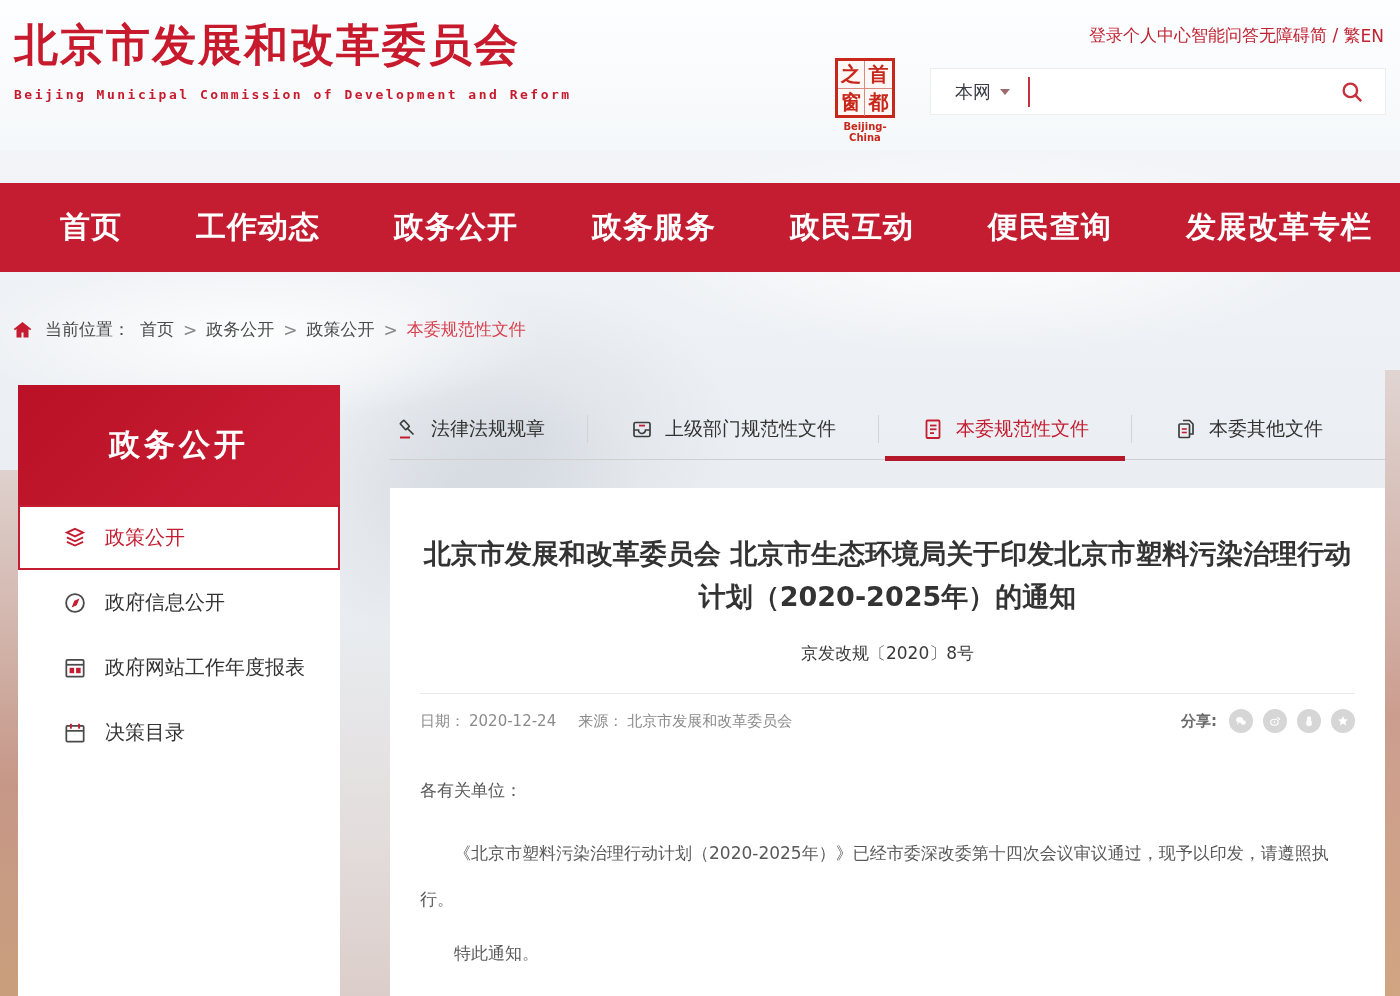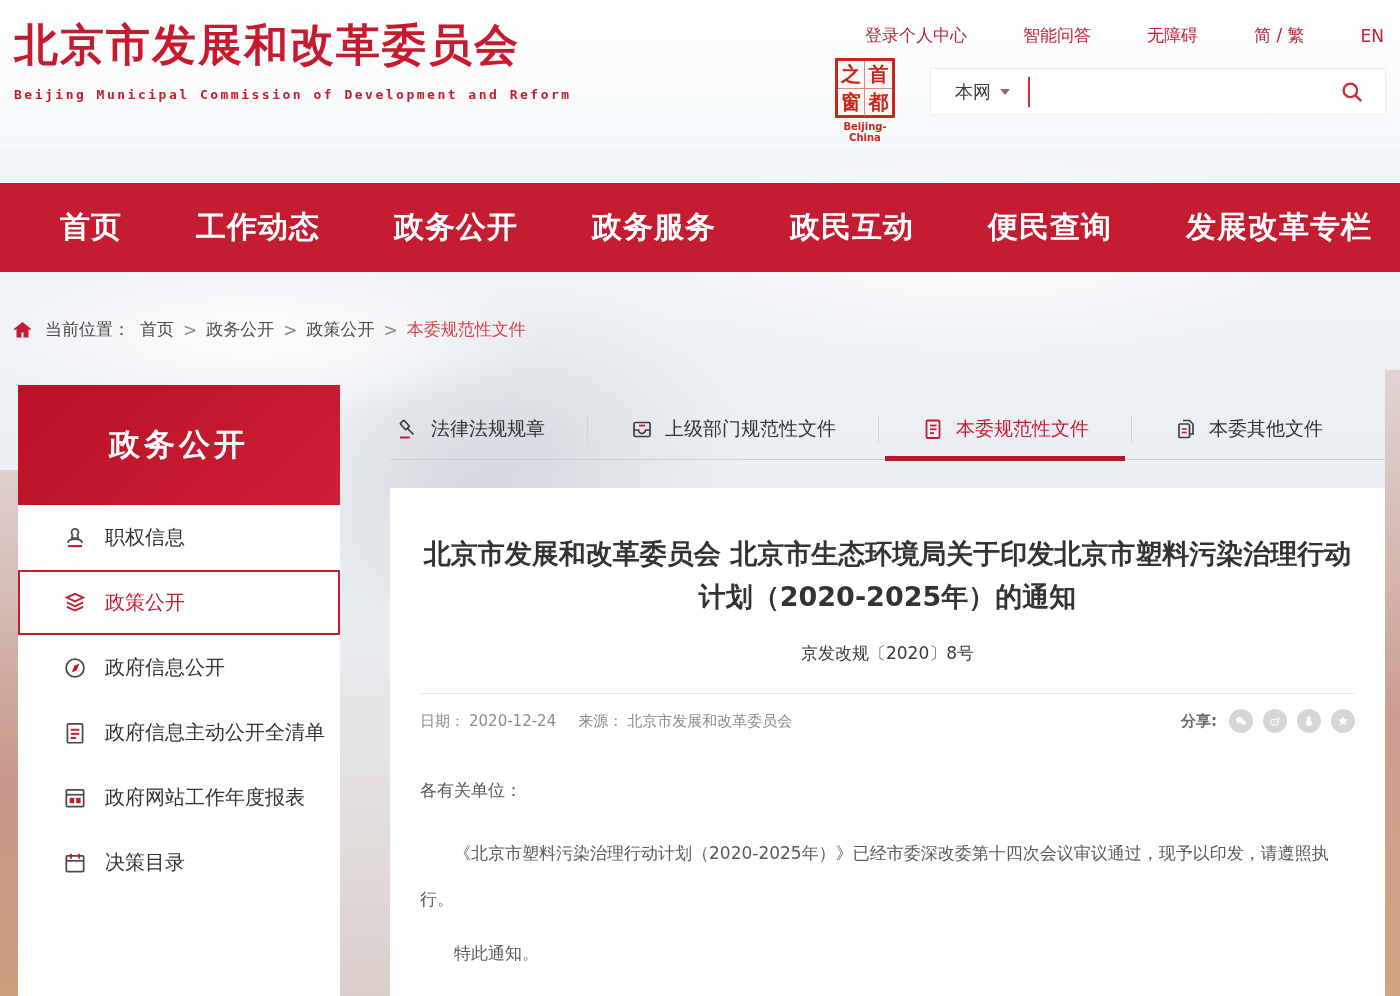--- a/index.html
+++ b/index.html
@@ -21,21 +21,21 @@
   .bg-strip-right { position:absolute; right:0; top:370px; width:15px; height:626px; pointer-events:none;
     background:linear-gradient(180deg, rgba(196,150,134,.3), rgba(178,86,56,.5) 55%, rgba(200,130,70,.55)); }
 
   
   .header { position:absolute; left:0; top:0; width:1400px; height:150px;
             background:linear-gradient(180deg,#fdfeff 0%,#f5f8fa 100%); }
   .logo { position:absolute; left:14px; top:16px; }
   .logo-title { font-size:44px; font-weight:bold; color:#c81a2d; letter-spacing:2px; }
   .logo-sub { margin-top:12px; font-size:13px; font-weight:bold; color:#c81a2d; letter-spacing:2.5px;
               font-family:"DejaVu Sans Mono","Liberation Mono",monospace; }
-  .top-links { position:absolute; top:24px; right:16px; display:flex; align-items:center; gap:56px;
+  .top-links { position:absolute; top:24px; right:16px; display:flex; align-items:center; 
                font-size:17px; color:#c02231; }
   .top-links span { cursor:pointer; white-space:nowrap; }
   .seal { position:absolute; left:833px; top:58px; width:64px; text-align:center; cursor:pointer; }
   .seal-grid { width:60px; height:60px; border:3px solid #c8281c; display:grid; margin:0 auto;
                grid-template-columns:1fr 1fr; grid-template-rows:1fr 1fr; background:#fdf7f5; }
   .seal-grid span { display:flex; align-items:center; justify-content:center;
                     font-size:20px; font-weight:bold; color:#c8281c; }
   .seal-grid span:nth-child(1), .seal-grid span:nth-child(2) { border-bottom:1px solid #d98b82; }
   .seal-grid span:nth-child(1), .seal-grid span:nth-child(3) { border-right:1px solid #d98b82; }
   .seal-caption { margin-top:3px; font-size:10px; font-weight:bold; color:#c8281c; }
@@ -177,30 +177,20 @@
     <span class="sep">&gt;</span>
     <span class="crumb">政策公开</span>
     <span class="sep">&gt;</span>
     <span class="crumb current">本委规范性文件</span>
   </div>
 
   <aside class="sidebar">
     <div class="sidebar-header">政务公开</div>
     <div class="sidebar-list">
 
-      <div class="side-item">
-        <span class="icon24">
-          <svg viewBox="0 0 24 24" fill="none" stroke="#4a4a4a" stroke-width="1.6">
-            <path d="M12 3.5a3.2 3.2 0 0 0-3.2 3.2c0 1.2.7 2.1.9 2.7L9 12h6l-.7-2.6c.2-.6.9-1.5.9-2.7A3.2 3.2 0 0 0 12 3.5z"></path>
-            <path d="M5.5 16.5c0-2.2 2.9-3.5 6.5-3.5s6.5 1.3 6.5 3.5"></path>
-            <line x1="5.5" y1="19.5" x2="18.5" y2="19.5" stroke="#c41d31" stroke-width="2"></line>
-          </svg>
-        </span>
-        <span class="lbl">职权信息</span>
-      </div>
 
 
       <div class="side-item active">
         <span class="icon24">
           <svg viewBox="0 0 24 24" fill="none" stroke="#c41d31" stroke-width="1.7">
             <path d="M12 3.5 19.5 7 12 10.5 4.5 7z"></path>
             <path d="M4.5 11.5 12 15l7.5-3.5"></path>
             <path d="M4.5 15.5 12 19l7.5-3.5"></path>
           </svg>
         </span>
@@ -211,31 +201,20 @@
       <div class="side-item">
         <span class="icon24">
           <svg viewBox="0 0 24 24" fill="none" stroke="#4a4a4a" stroke-width="1.7">
             <circle cx="12" cy="12" r="8.2"></circle>
             <path d="M15.2 8.8l-2 5-3.4 1.4 2-5z" fill="#c41d31" stroke="#c41d31" stroke-width="1"></path>
           </svg>
         </span>
         <span class="lbl">政府信息公开</span>
       </div>
 
-      <div class="side-item">
-        <span class="icon24">
-          <svg viewBox="0 0 24 24" fill="none" stroke="#4a4a4a" stroke-width="1.6">
-            <rect x="5" y="3.5" width="14" height="17.5" rx="1"></rect>
-            <line x1="8" y1="9" x2="16" y2="9" stroke="#c41d31" stroke-width="1.8"></line>
-            <line x1="8" y1="12.8" x2="16" y2="12.8" stroke="#c41d31" stroke-width="1.8"></line>
-            <line x1="8" y1="16.6" x2="13" y2="16.6" stroke="#c41d31" stroke-width="1.8"></line>
-          </svg>
-        </span>
-        <span class="lbl">政府信息主动公开全清单</span>
-      </div>
 
       <div class="side-item">
         <span class="icon24">
           <svg viewBox="0 0 24 24" fill="none" stroke="#4a4a4a" stroke-width="1.6">
             <rect x="4" y="4.5" width="16" height="15.5" rx="1"></rect>
             <line x1="4" y1="9" x2="20" y2="9"></line>
             <rect x="7" y="11.8" width="4.2" height="5" fill="#c41d31" stroke="none"></rect>
             <rect x="13" y="11.8" width="4.2" height="5" fill="#c41d31" stroke="none"></rect>
           </svg>
         </span>

